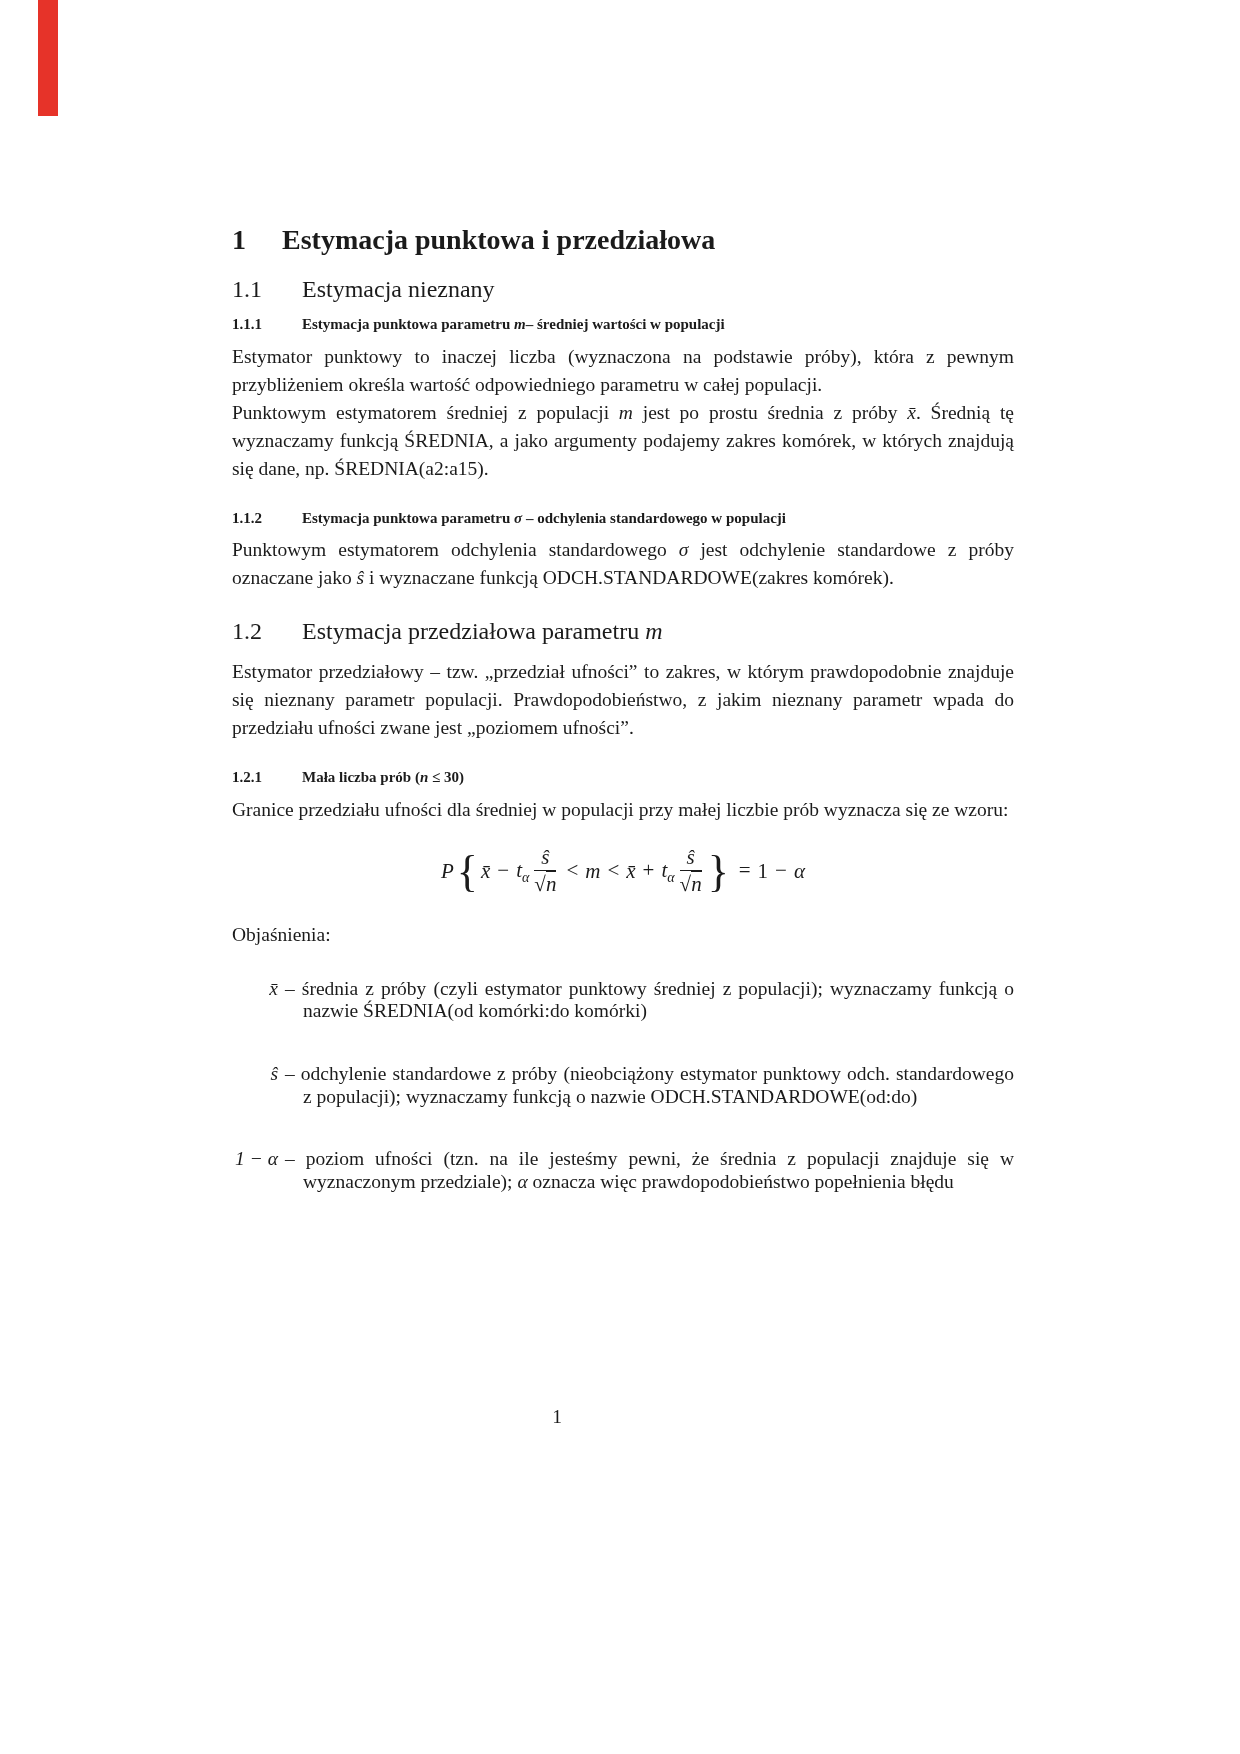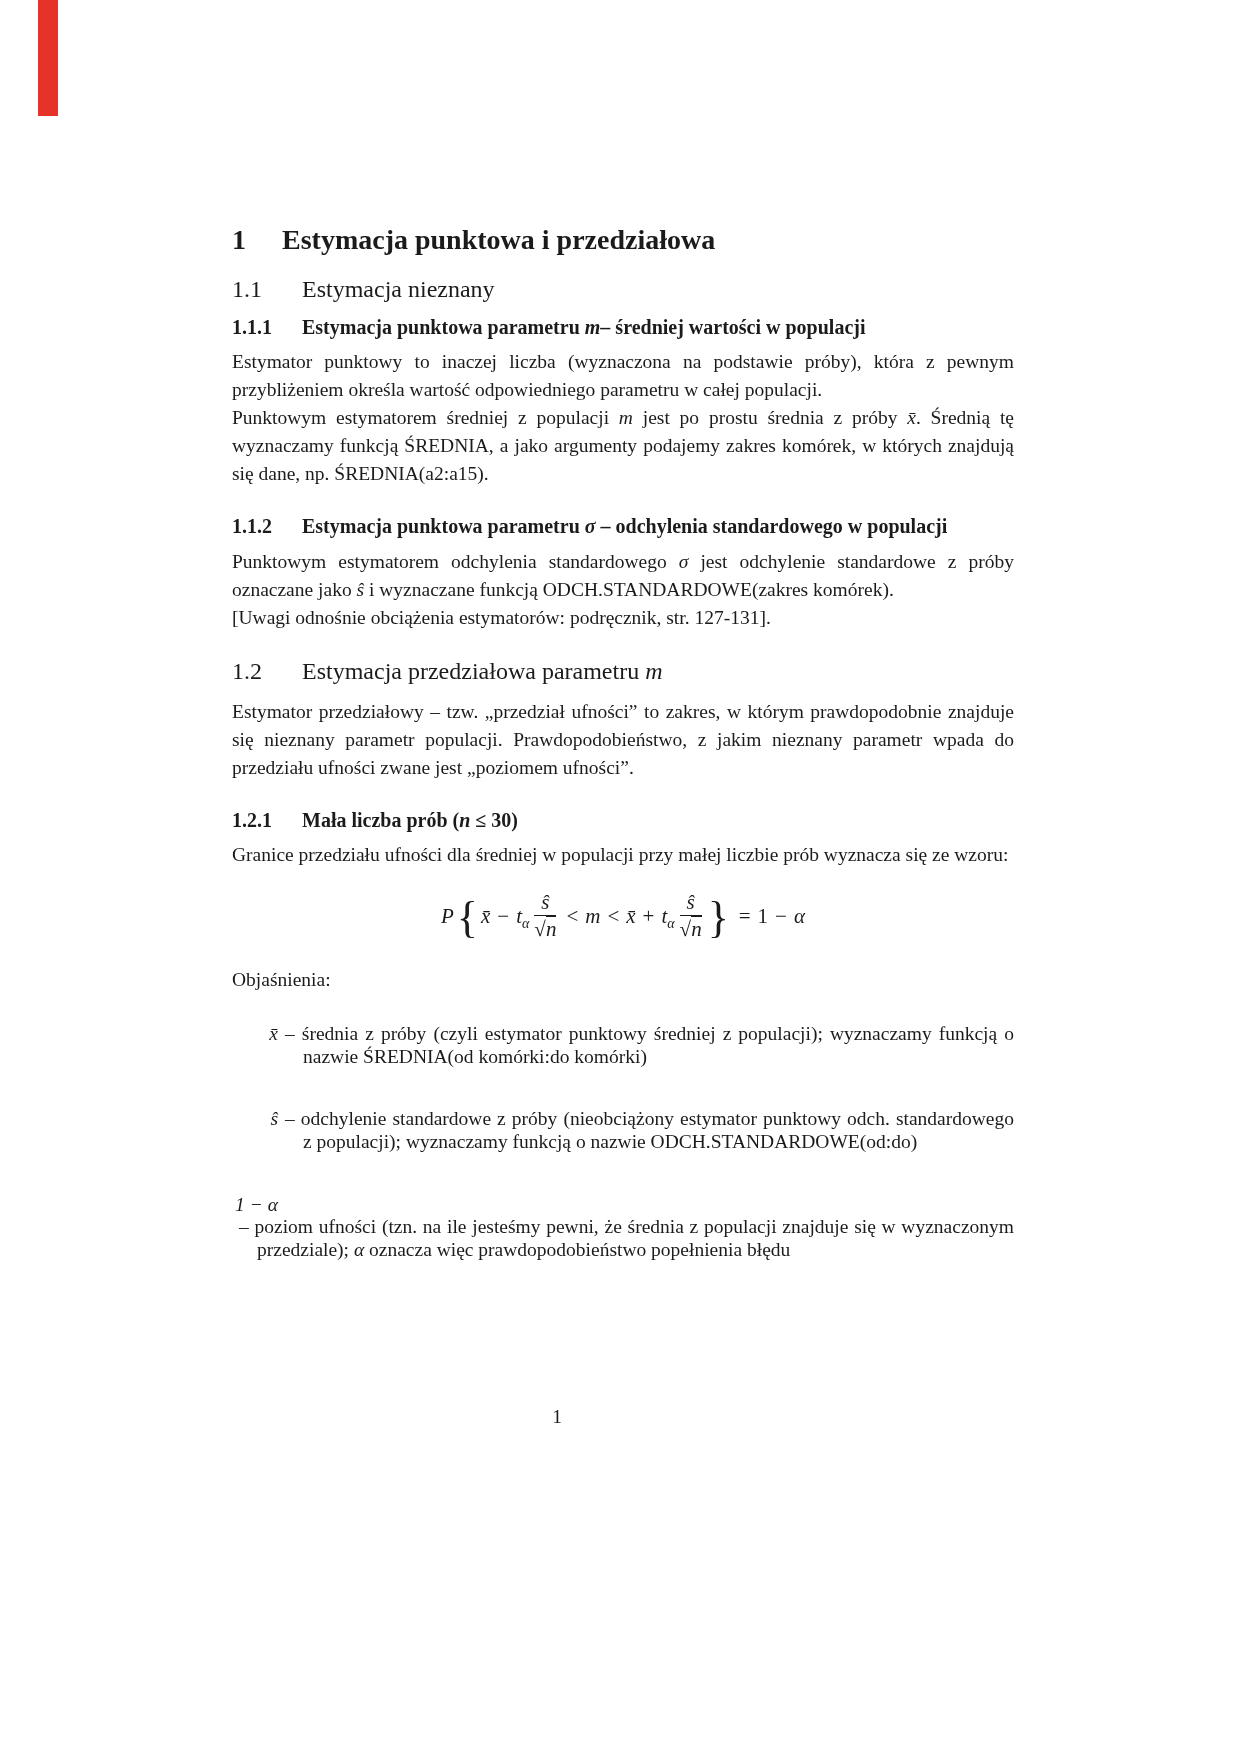--- a/index.html
+++ b/index.html
@@ -8,21 +8,21 @@
     font-family:"Liberation Serif","DejaVu Serif",serif; color:#1b1b1b;
     overflow:hidden;
   }
   .scan-strip { position:absolute; left:38px; top:0; width:20px; height:116px; }
   .content { position:absolute; left:232px; top:224px; width:782px; display:flow-root; }
 
   .h1 { display:flex; font-size:28px; font-weight:bold; line-height:1.15; margin:0 0 20px 0; }
   .h1 .num { flex:none; width:50px; }
   .h2 { display:flex; font-size:24px; font-weight:normal; line-height:1.12; margin:0 0 13px 0; }
   .h2 .num { flex:none; width:70px; }
-  .h3 { display:flex; font-size:20px; font-weight:bold; line-height:1.17; margin:0 0 9px 0; }
+  .h3 { display:flex; font-size:15px; font-weight:bold; line-height:1.17; margin:0 0 9px 0; }
   .h3 .num { flex:none; width:70px; }
   .htext { flex:1; }
   .narrow .htext { max-width:590px; }
   .mt11 { margin-top:11px; }
   .mt26 { margin-top:26px;align-items:flex-end; }
   .mt27 { margin-top:27px; }
 
   p.body { font-size:19.5px; line-height:28px; text-align:justify; margin:0; }
   .it { font-style:italic; }
 
@@ -32,21 +32,21 @@
   .tsub { margin-right:2px;font-family:Liberation Serif, serif; }
   .msub { font-size:14px; }
   .frac { display:inline-block; vertical-align:middle; text-align:center; margin:0 3px; position:relative; top:-2px; }
   .frac .numer { display:block; border-bottom:1.5px solid #1b1b1b; padding:0 5px 2px 5px; line-height:1.05; }
   .frac .denom { display:block; line-height:1.1; padding-top:2px; }
   .nbar { border-top:1.5px solid #1b1b1b; }
 
   .expl-label { font-size:19.5px; margin:26px 0 0 0; font-weight:normal; }
   .expl-list { margin-top:32px; }
   .expl-item { display:flex; margin-bottom:40px; font-size:19.5px; line-height:22.6px; }
-  .expl-item:last-child { margin-bottom:0;flex-direction:column; }
+  .expl-item:last-child { margin-bottom:0; }
   .expl-term { flex:none; width:52px; margin-left:-6px; text-align:right; font-style:italic; }
   .expl-body { flex:1; margin-left:7px; text-align:justify; padding-left:18px; text-indent:-18px; }
 
   .pagenum { position:absolute; top:1406px; left:232px; width:650px; text-align:center; font-size:19.5px; }
 </style>
 </head>
 <body>
 
 <div class="page">
 
@@ -71,21 +71,20 @@
 
     <p class="body"><span>Estymator punktowy to inaczej liczba (wyznaczona na podstawie próby), która z pewnym przybliżeniem określa wartość odpowiedniego parametru w całej populacji.</span></p>
     <p class="body"><span>Punktowym estymatorem średniej z populacji </span><span class="it">m</span><span> jest po prostu średnia z próby </span><span class="it">x̄</span><span>. Średnią tę wyznaczamy funkcją ŚREDNIA, a jako argumenty podajemy zakres komórek, w których znajdują się dane, np. ŚREDNIA(a2:a15).</span></p>
 
     <div class="h3 mt27">
       <span class="num">1.1.2</span>
       <span class="htext"><span>Estymacja punktowa parametru </span><span class="it">σ</span><span> – odchylenia standardowego w populacji</span></span>
     </div>
 
     <p class="body"><span>Punktowym estymatorem odchylenia standardowego </span><span class="it">σ</span><span> jest odchylenie standardowe z próby oznaczane jako </span><span class="it">ŝ</span><span> i wyznaczane funkcją ODCH.STANDARDOWE(zakres komórek).</span></p>
-    <p class="body"><span>[Uwagi odnośnie obciążenia estymatorów: podręcznik, str. 127-131].</span></p>
 
     <div class="h2 mt26">
       <span class="num">1.2</span>
       <span class="htext"><span>Estymacja przedziałowa parametru </span><span class="it">m</span><span></span></span>
     </div>
 
     <p class="body"><span>Estymator przedziałowy – tzw. „przedział ufności” to zakres, w którym prawdopodobnie znajduje się nieznany parametr populacji. Prawdopodobieństwo, z jakim nieznany parametr wpada do przedziału ufności zwane jest „poziomem ufności”.</span></p>
 
     <div class="h3 mt27">
       <span class="num">1.2.1</span>

